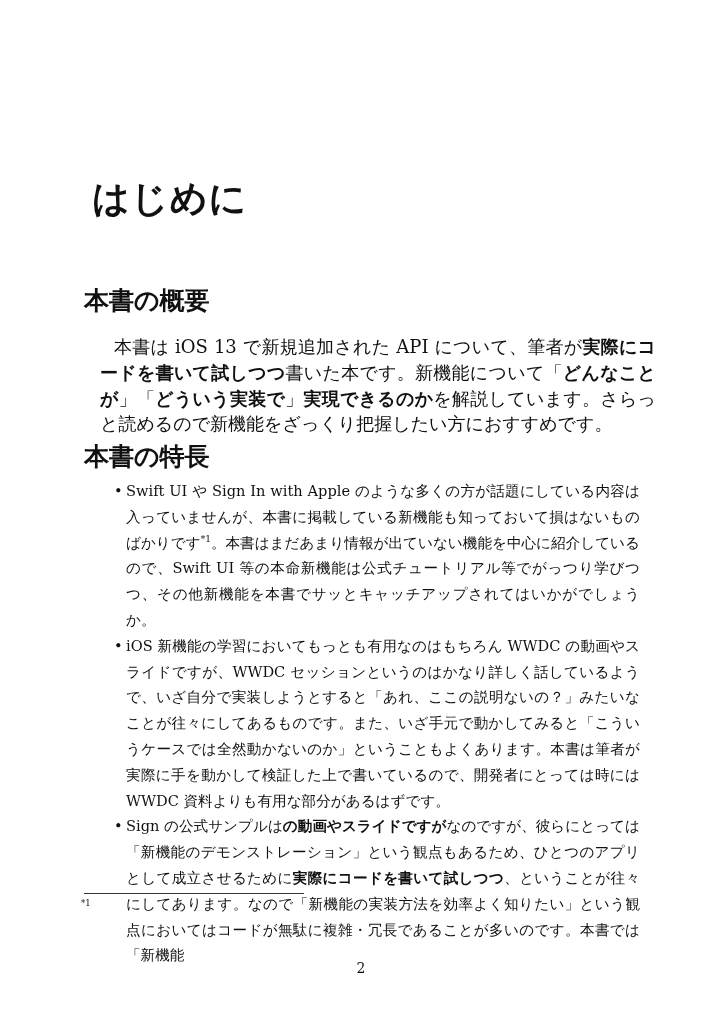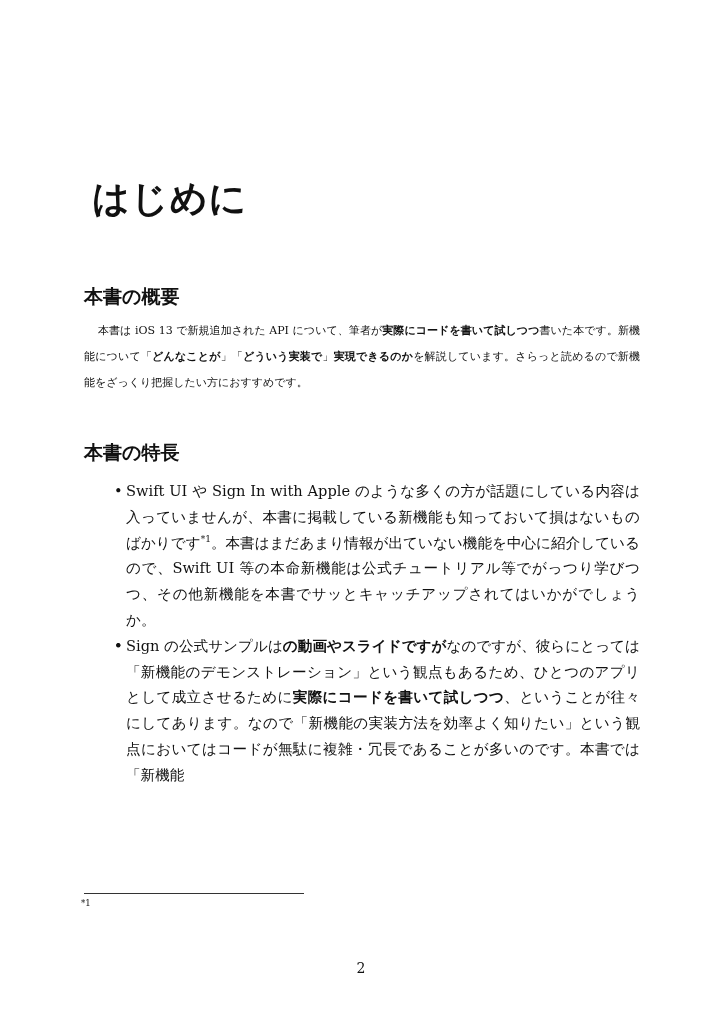--- a/index.html
+++ b/index.html
@@ -2,23 +2,23 @@
 <html><head>
 <meta charset="utf-8">
 <style>
   html, body { margin: 0; padding: 0; background: #ffffff; }
   body { width: 722px; height: 1024px; position: relative; overflow: hidden;
          font-family: "DejaVu Serif", "Liberation Serif", serif; color: #111; }
   .page { position: absolute; left: 0; top: 0; width: 722px; height: 1024px; }
   .chapter-title { position: absolute; left: 84px; top: 166px; margin: 8px;
          font-family: "DejaVu Sans", sans-serif; font-weight: bold; font-size: 37px; letter-spacing: 1px; }
   .section-title { position: absolute; left: 84px; margin: 0;
-         font-family: Liberation Serif, serif; font-weight: bold; font-size: 19px; }
-  .para { position: absolute; left: 84px; width: 556px; margin: 0;
-         font-size: 11px; line-height: 25.8px; text-align: justify; text-indent: 14px; }
+         font-family: Liberation Serif, serif; font-weight: bold; font-size: 25px; }
+  .para { position: absolute; left: 84px; width: 556px; margin: 16px;
+         font-size: 18px; line-height: 25.8px; text-align: justify; text-indent: 14px; }
   .list { position: absolute; left: 84px; width: 556px; margin: 0; padding: 0; list-style: none; }
   .list li { position: relative; padding-left: 42px; font-size: 14.6px; line-height: 25.8px; text-align: justify; }
   .bullet { position: absolute; left: 30px; top: 0; }
   b { font-weight: bold; }
   sup { font-size: 9px; line-height: 0; }
   .fn-rule { position: absolute; left: 84px; top: 893px; width: 220px; height: 0; border-top: 1px solid #333; }
   .footnote { position: absolute; left: 101px; top: 898px; width: 540px; margin: 0;
          font-size: 11.4px; line-height: 18px; }
   .fn-mark { position: absolute; left: -20px; top: -4px; font-size: 8.5px; }
   .page-number { position: absolute; left: 0; width: 722px; top: 960px; text-align: center; font-size: 14px; }
@@ -36,20 +36,21 @@
 
   <h2 class="section-title" style="top:440px;">本書の特長</h2>
 
   <ul class="list" style="top:478px;">
     <li>
       <span class="bullet">•</span>
       <span>Swift UI や Sign In with Apple のような多くの方が話題にしている内容は入っていませんが、本書に掲載している新機能も知っておいて損はないものばかりです</span><sup>*1</sup><span>。本書はまだあまり情報が出ていない機能を中心に紹介しているので、Swift UI 等の本命新機能は公式チュートリアル等でがっつり学びつつ、その他新機能を本書でサッとキャッチアップされてはいかがでしょうか。</span>
     </li>
     <li>
       <span class="bullet">•</span>
+      <span>iOS 新機能の学習においてもっとも有用なのはもちろん WWDC の動画やスライドですが、WWDC セッションというのはかなり詳しく話しているようで、いざ自分で実装しようとすると「あれ、ここの説明ないの？」みたいなことが往々にしてあるものです。また、いざ手元で動かしてみると「こういうケースでは全然動かないのか」ということもよくあります。本書は筆者が実際に手を動かして検証した上で書いているので、開発者にとっては時には WWDC 資料よりも有用な部分があるはずです。</span>
     </li>
     <li>
       <span class="bullet">•</span>
       <span>Sign の公式サンプルは</span><b>の動画やスライドですが</b><span>なのですが、彼らにとっては「新機能のデモンストレーション」という観点もあるため、ひとつのアプリとして成立させるために</span><b>実際にコードを書いて試しつつ</b><span>、ということが往々にしてあります。なので「新機能の実装方法を効率よく知りたい」という観点においてはコードが無駄に複雑・冗長であることが多いのです。本書では「新機能</span>
     </li>
   </ul>
 
   <div class="fn-rule"></div>
   <p class="footnote"><span class="fn-mark">*1</span></p>
 

